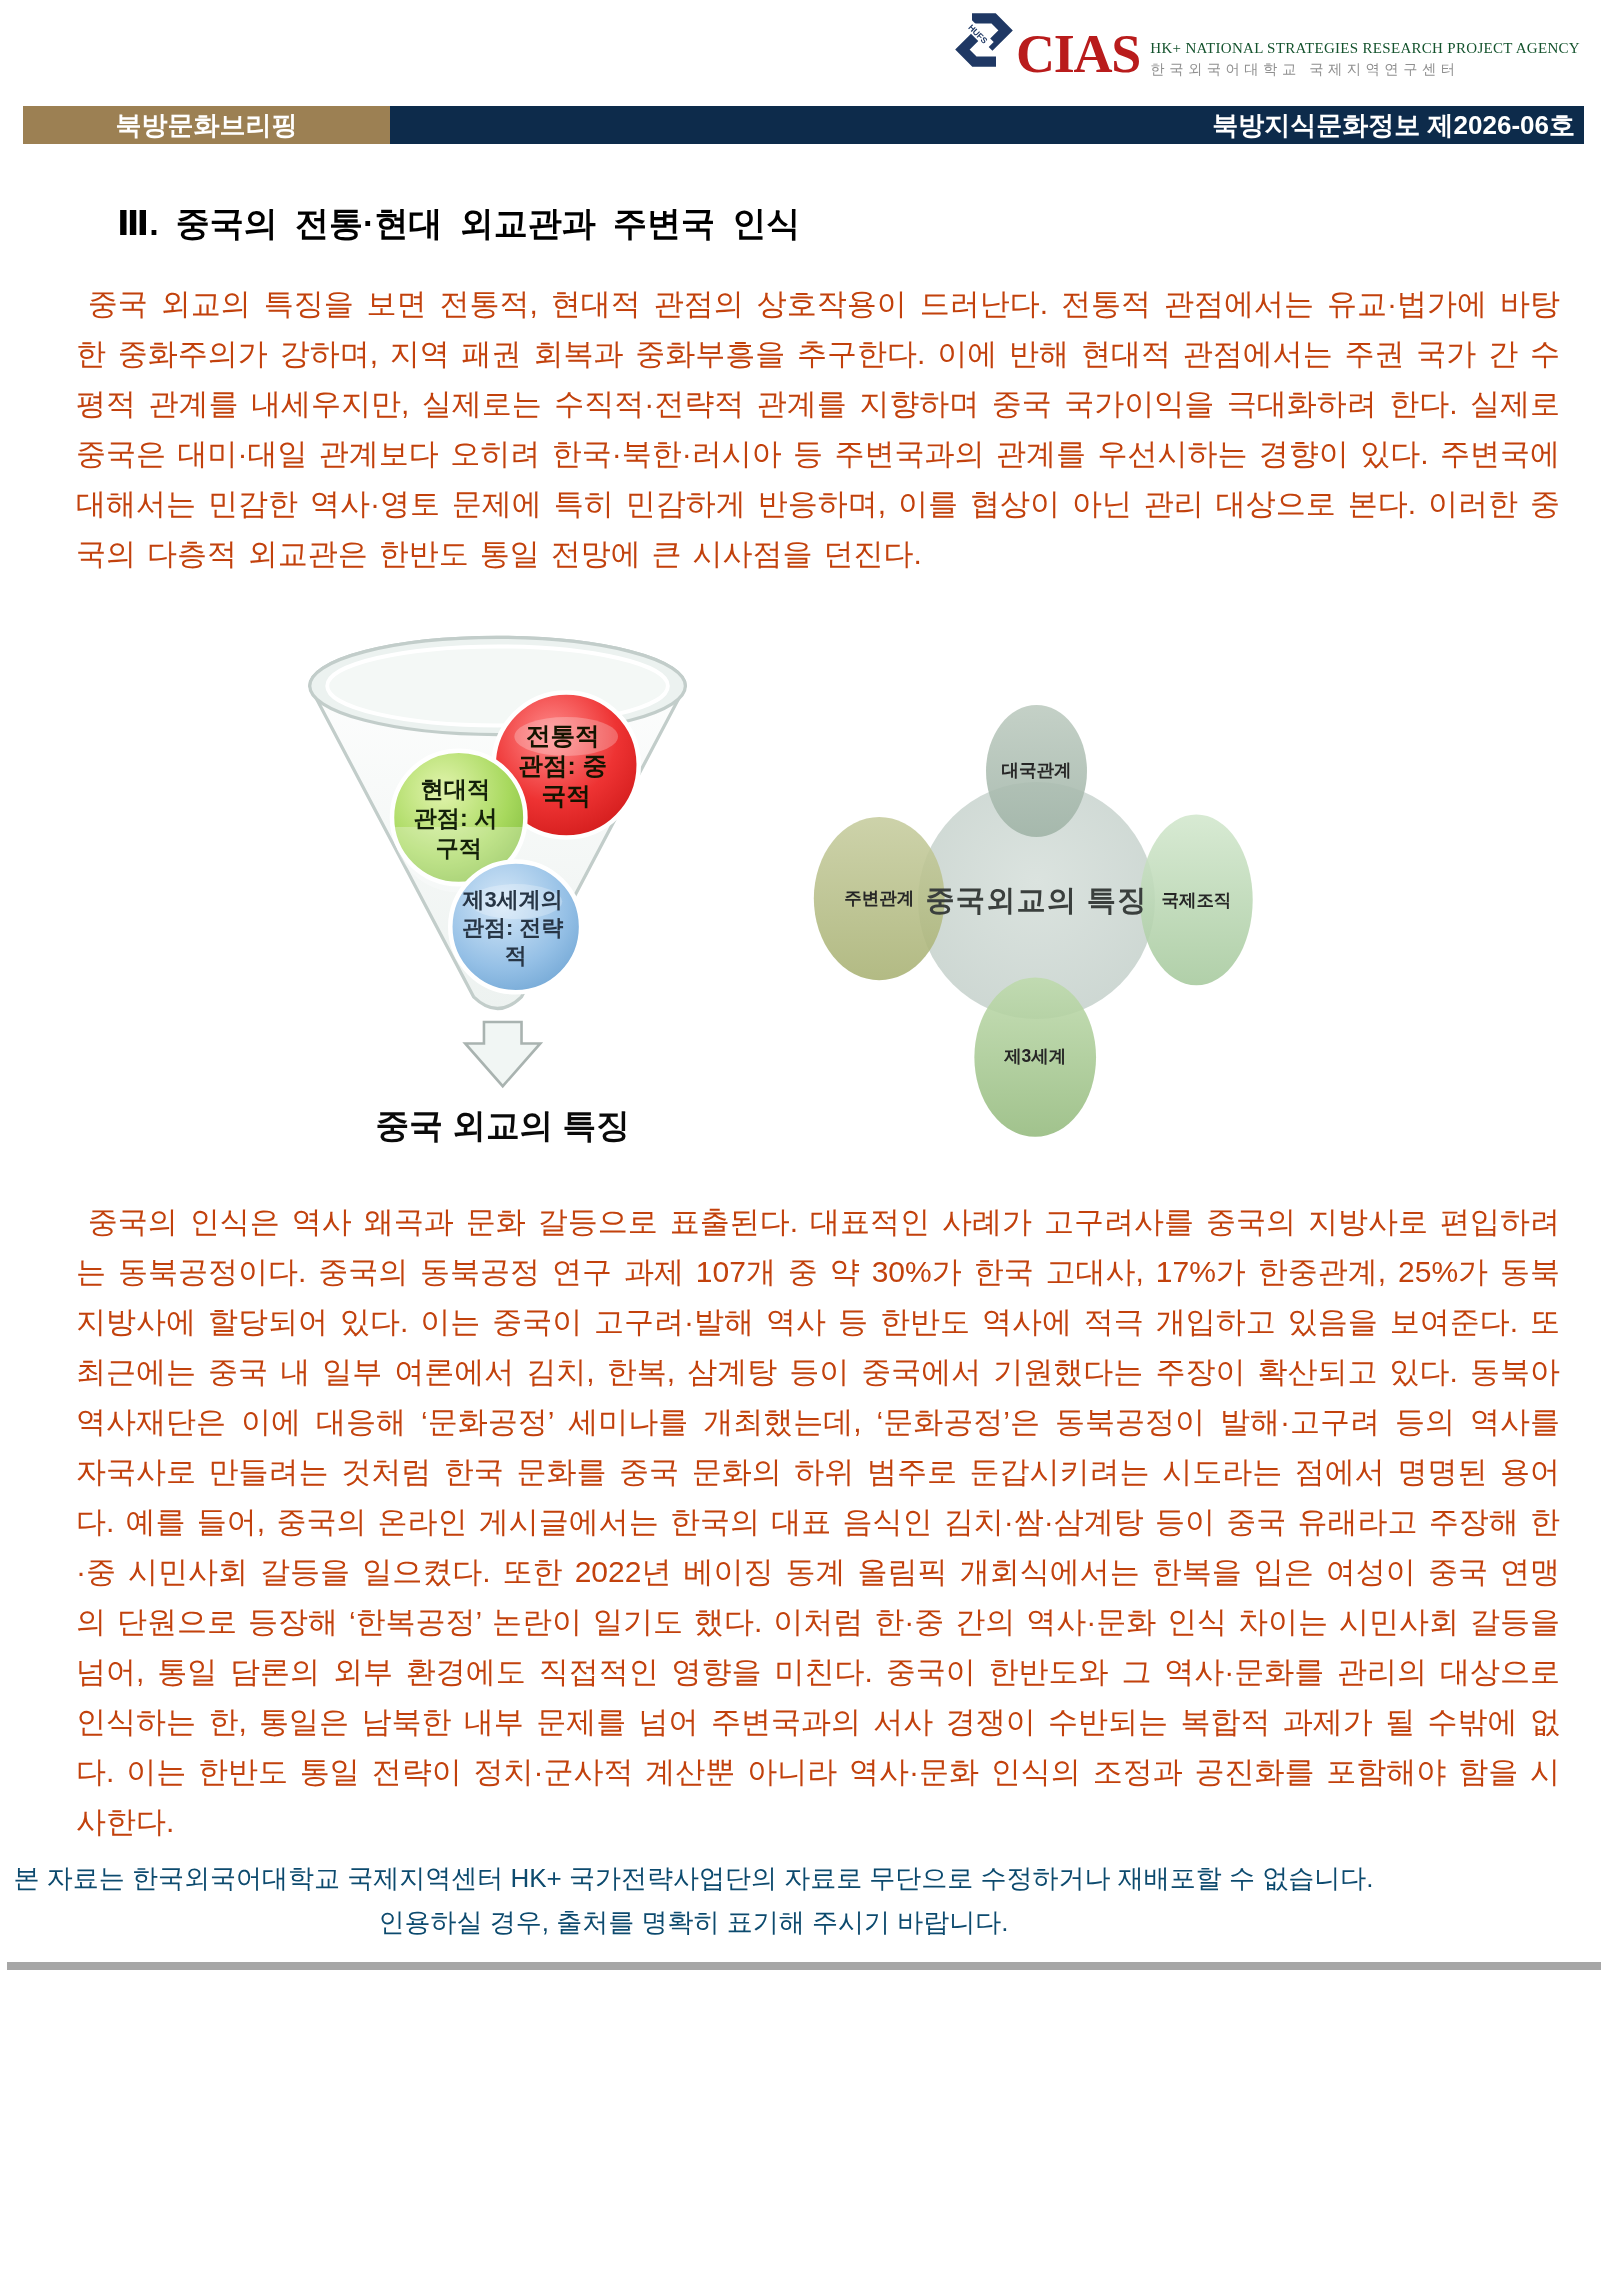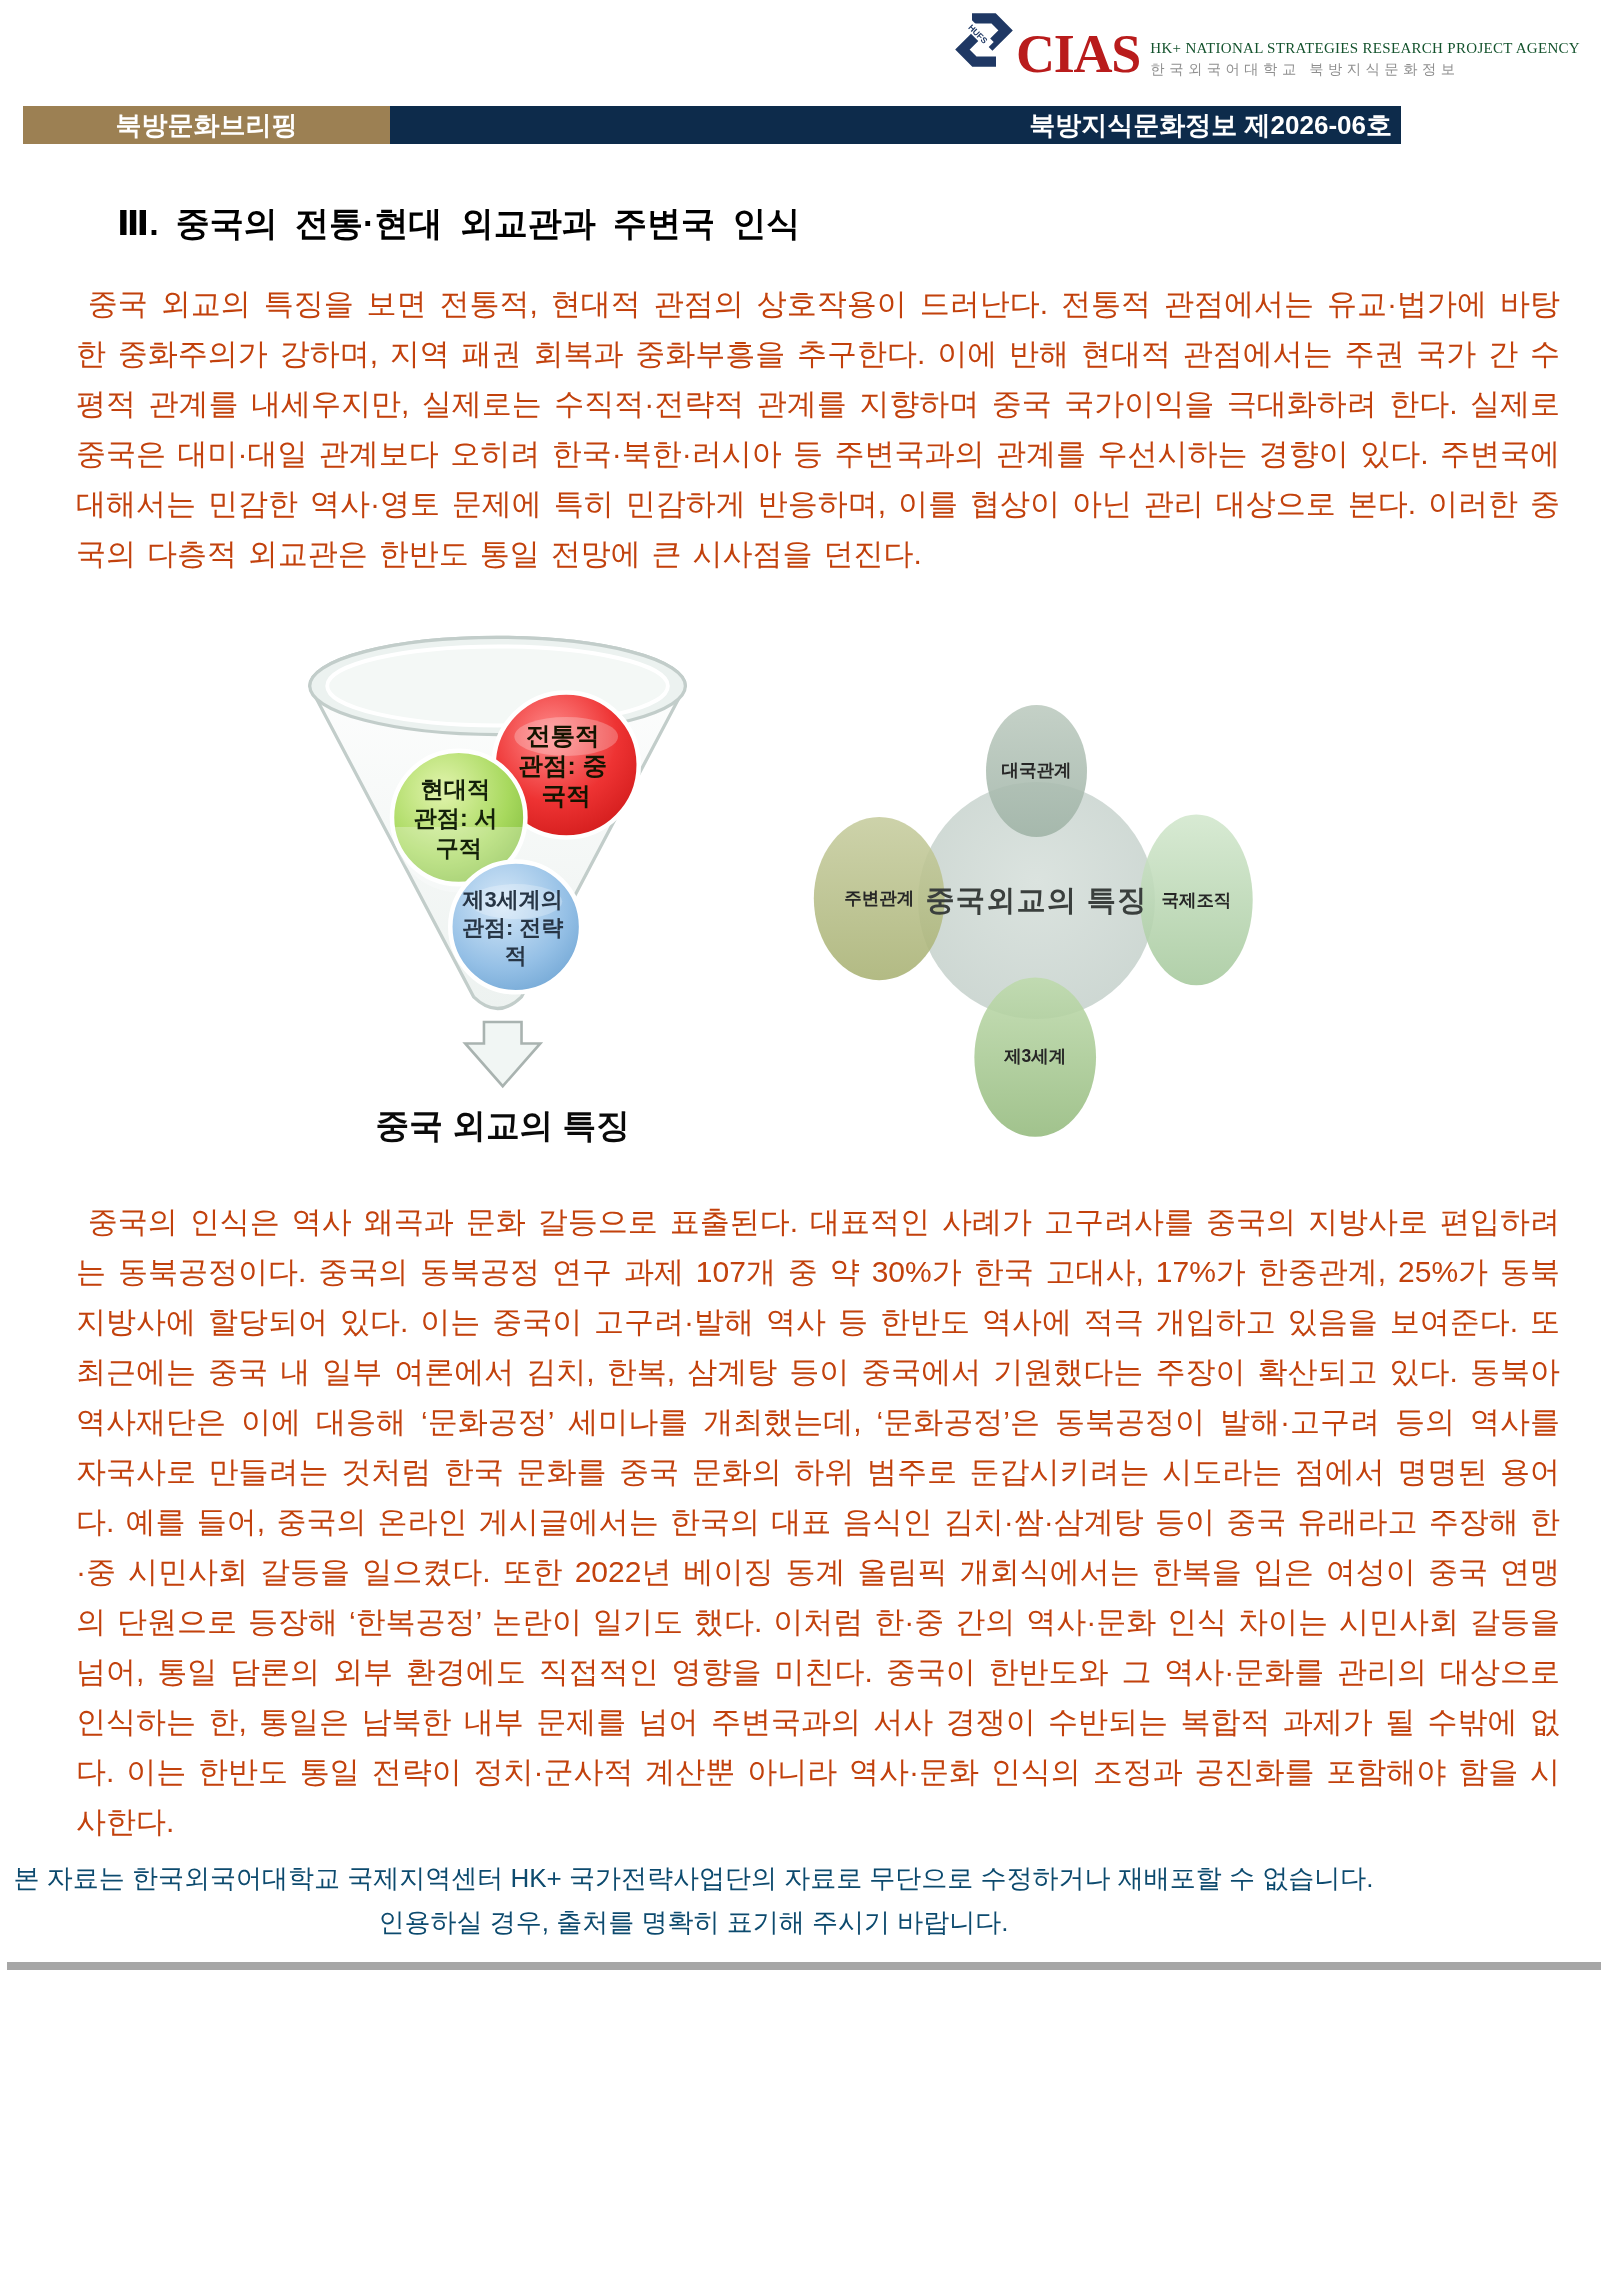--- a/index.html
+++ b/index.html
@@ -14,21 +14,21 @@
   .logo-acronym {
     font-family:"Liberation Serif","DejaVu Serif",serif; font-weight:700;
     font-size:54px; line-height:0.95; color:#b91c1c; margin-left:2.6px; letter-spacing:-1.3px;
   }
   .logo-col { margin-left:10.4px; display:flex; flex-direction:column; padding-bottom:1.3px; }
   .logo-ko { font-size:37px; font-weight:700; color:#141414; letter-spacing:0.6px; line-height:1.02; white-space:nowrap; }
   .logo-en { font-family:"Liberation Serif","DejaVu Serif",serif; font-size:15px; color:#14532d; margin-top:4.5px; letter-spacing:0.3px; white-space:nowrap; }
   .logo-center { font-size:14.3px; color:#8f8f8f; margin-top:3.2px; letter-spacing:4.5px; white-space:nowrap; }
 
   
-  .title-bar { position:absolute; top:106px; left:23px; width:1378px; height:38px; display:flex; }
+  .title-bar { position:absolute; top:106px; left:23px; width:1561px; height:38px; display:flex; }
   .bar-left {
     width:367px; background:#9c8053; color:#fff; font-weight:700; font-size:26px;
     display:flex; align-items:center; justify-content:center; white-space:nowrap;
   }
   .bar-right {
     flex:1; background:#0d2b4b; color:#fff; font-weight:700; font-size:26px;
     display:flex; align-items:center; justify-content:flex-end; padding-right:9px; white-space:nowrap;
   }
 
   
@@ -63,21 +63,21 @@
         <path d="M70 86 L34 86 L14 66 L42 38"></path>
       </g>
       <g transform="rotate(45 40 40)">
         <rect x="12" y="31" width="56" height="17" fill="#ffffff"></rect>
         <text x="40" y="45" font-size="14" font-weight="bold" fill="#1f3864" text-anchor="middle">HUFS</text>
       </g>
     </svg>
     <div class="logo-acronym">CIAS</div>
     <div class="logo-col">
       <div class="logo-en">HK+ NATIONAL STRATEGIES RESEARCH PROJECT AGENCY</div>
-      <div class="logo-center">한국외국어대학교  북방지식문화정보</div>
+      <div class="logo-center">한국외국어대학교  국제지역연구센터</div>
     </div>
   </div>
 
   <div class="title-bar">
     <div class="bar-left">북방문화브리핑</div>
     <div class="bar-right">북방지식문화정보 제2026-06호</div>
   </div>
 
   <div class="section-title">Ⅲ. 중국의 전통·현대 외교관과 주변국 인식</div>
 

